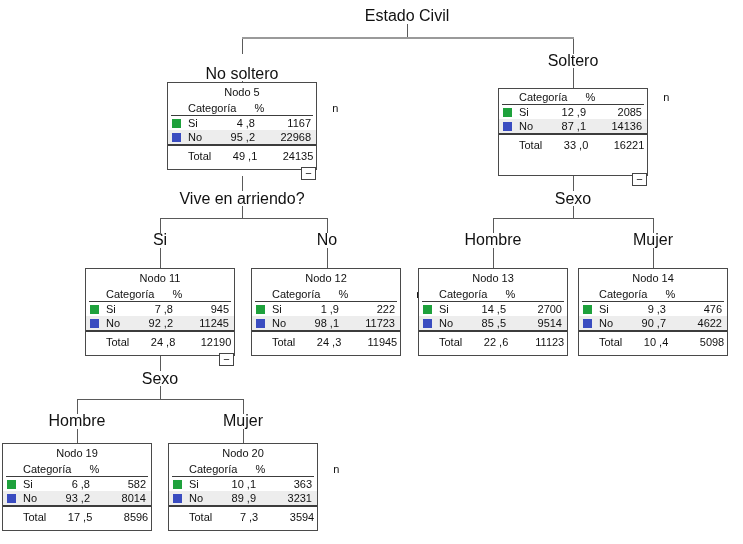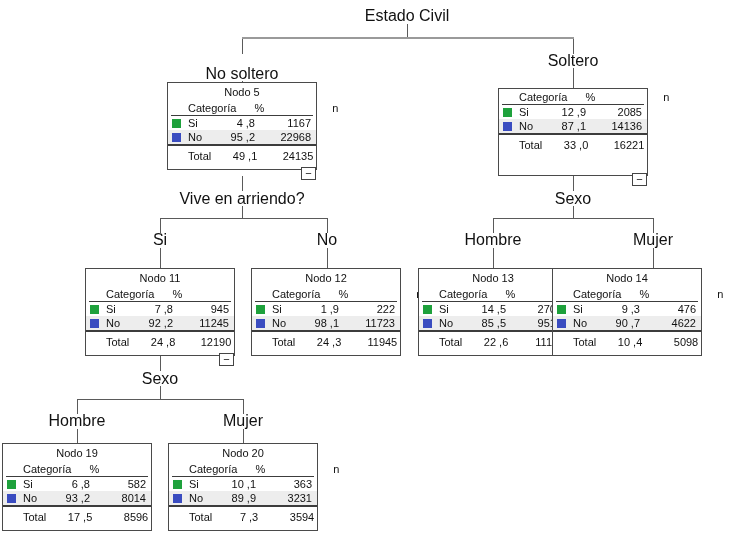--- a/index.html
+++ b/index.html
@@ -232,21 +232,21 @@
         <span class="num">9514</span>
       </div>
     <div class="tr tot">
         <span class="sw"></span>
         <span class="cat">Total</span>
         <span class="pct">22 ,6</span>
         <span class="num">11123</span>
       </div>
   </div>
 
-  <div class="node" style="left:552px;top:268px">
+  <div class="node" style="left:578px;top:268px">
     <div class="ttl">Nodo 14</div>
     <div class="tr hd">
         <span class="sw"></span>
         <span class="cat">Categoría</span>
         <span class="pct">%</span>
         <span class="num">n</span>
       </div>
     <div class="tr">
         <span class="sw">
           <i class="swatch g"></i>

